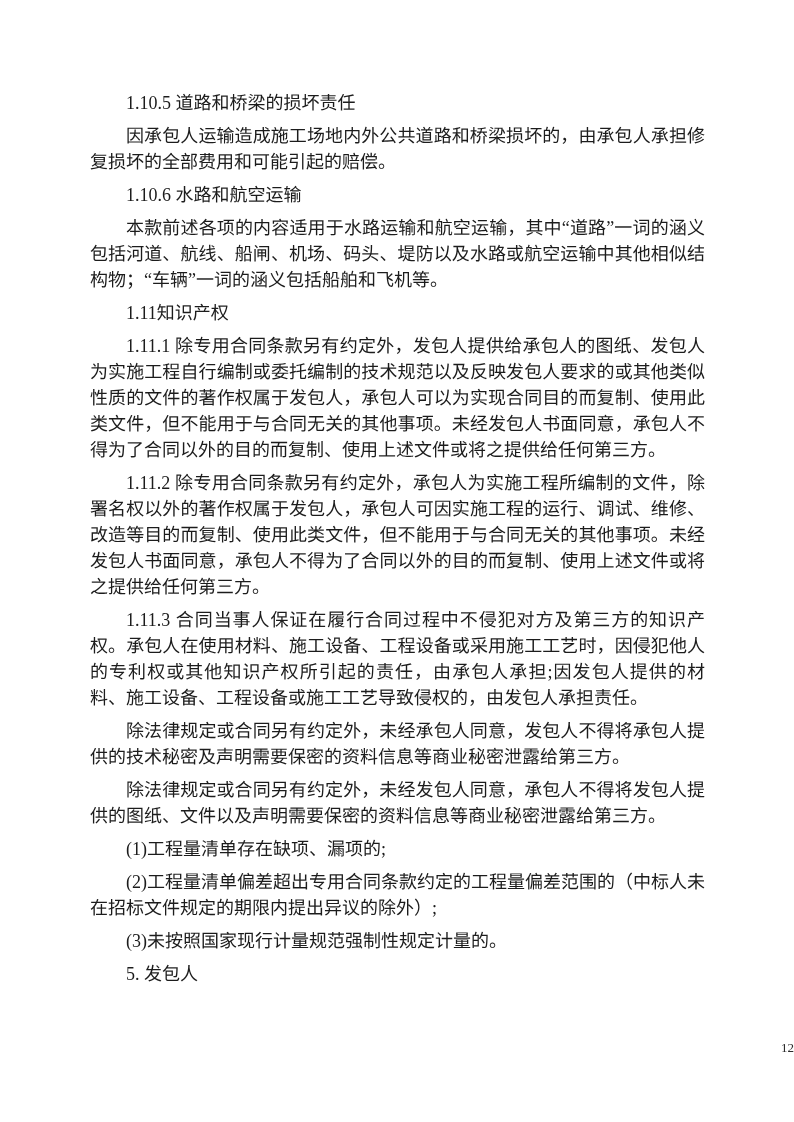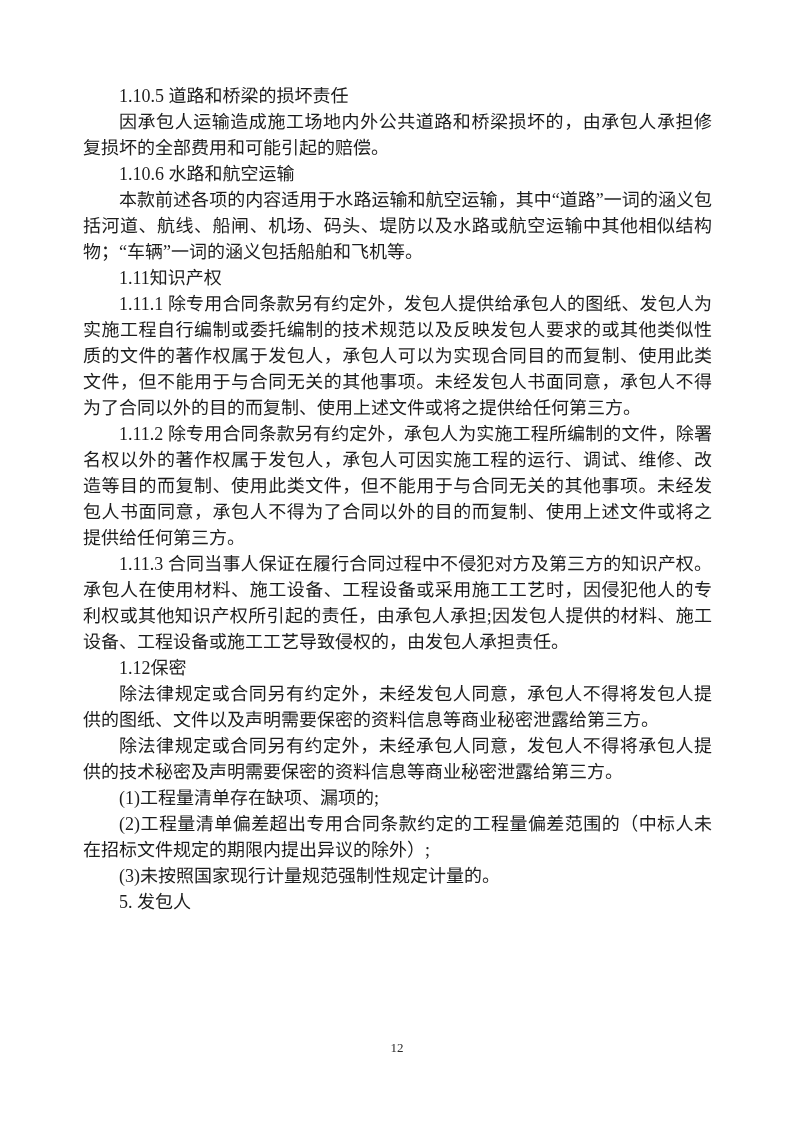--- a/index.html
+++ b/index.html
@@ -16,55 +16,54 @@
     font-family: "Liberation Serif", "DejaVu Serif", serif;
     color: #1c1c1c;
   }
   .content {
     position: absolute;
     top: 83px;
     left: 83px;
     width: 629px;
   }
   .content p {
-    margin: 0;
+    margin: 7px;
     padding: 0;
     font-size: 18px;
     line-height: 26px;
     text-align: justify;
     text-indent: 2em;
     letter-spacing: 0;
     word-break: break-all;
   }
   .page-footer {
     position: absolute;
     top: 1040px;
     left: 0;
     width: 100%;
-    text-align: center;
+    text-align: right;
     font-size: 13px;
     line-height: 16px;
     color: #2a2a2a;
   }
 </style>
 </head>
 <body>
 
 <div class="page">
   <div class="content">
     <p>1.10.5 道路和桥梁的损坏责任</p>
     <p>因承包人运输造成施工场地内外公共道路和桥梁损坏的，由承包人承担修复损坏的全部费用和可能引起的赔偿。</p>
     <p>1.10.6 水路和航空运输</p>
     <p>本款前述各项的内容适用于水路运输和航空运输，其中“道路”一词的涵义包括河道、航线、船闸、机场、码头、堤防以及水路或航空运输中其他相似结构物；“车辆”一词的涵义包括船舶和飞机等。</p>
     <p>1.11知识产权</p>
     <p>1.11.1 除专用合同条款另有约定外，发包人提供给承包人的图纸、发包人为实施工程自行编制或委托编制的技术规范以及反映发包人要求的或其他类似性质的文件的著作权属于发包人，承包人可以为实现合同目的而复制、使用此类文件，但不能用于与合同无关的其他事项。未经发包人书面同意，承包人不得为了合同以外的目的而复制、使用上述文件或将之提供给任何第三方。</p>
     <p>1.11.2 除专用合同条款另有约定外，承包人为实施工程所编制的文件，除署名权以外的著作权属于发包人，承包人可因实施工程的运行、调试、维修、改造等目的而复制、使用此类文件，但不能用于与合同无关的其他事项。未经发包人书面同意，承包人不得为了合同以外的目的而复制、使用上述文件或将之提供给任何第三方。</p>
     <p>1.11.3 合同当事人保证在履行合同过程中不侵犯对方及第三方的知识产权。承包人在使用材料、施工设备、工程设备或采用施工工艺时，因侵犯他人的专利权或其他知识产权所引起的责任，由承包人承担;因发包人提供的材料、施工设备、工程设备或施工工艺导致侵权的，由发包人承担责任。</p>
-    <p>1.12保密</p>
+    <p>除法律规定或合同另有约定外，未经承包人同意，发包人不得将承包人提供的技术秘密及声明需要保密的资料信息等商业秘密泄露给第三方。</p>
     <p>除法律规定或合同另有约定外，未经发包人同意，承包人不得将发包人提供的图纸、文件以及声明需要保密的资料信息等商业秘密泄露给第三方。</p>
-    <p>除法律规定或合同另有约定外，未经承包人同意，发包人不得将承包人提供的技术秘密及声明需要保密的资料信息等商业秘密泄露给第三方。</p>
     <p>(1)工程量清单存在缺项、漏项的;</p>
     <p>(2)工程量清单偏差超出专用合同条款约定的工程量偏差范围的（中标人未在招标文件规定的期限内提出异议的除外）;</p>
     <p>(3)未按照国家现行计量规范强制性规定计量的。</p>
     <p>5. 发包人</p>
   </div>
   <div class="page-footer">12</div>
 </div>
 
 </body></html>

